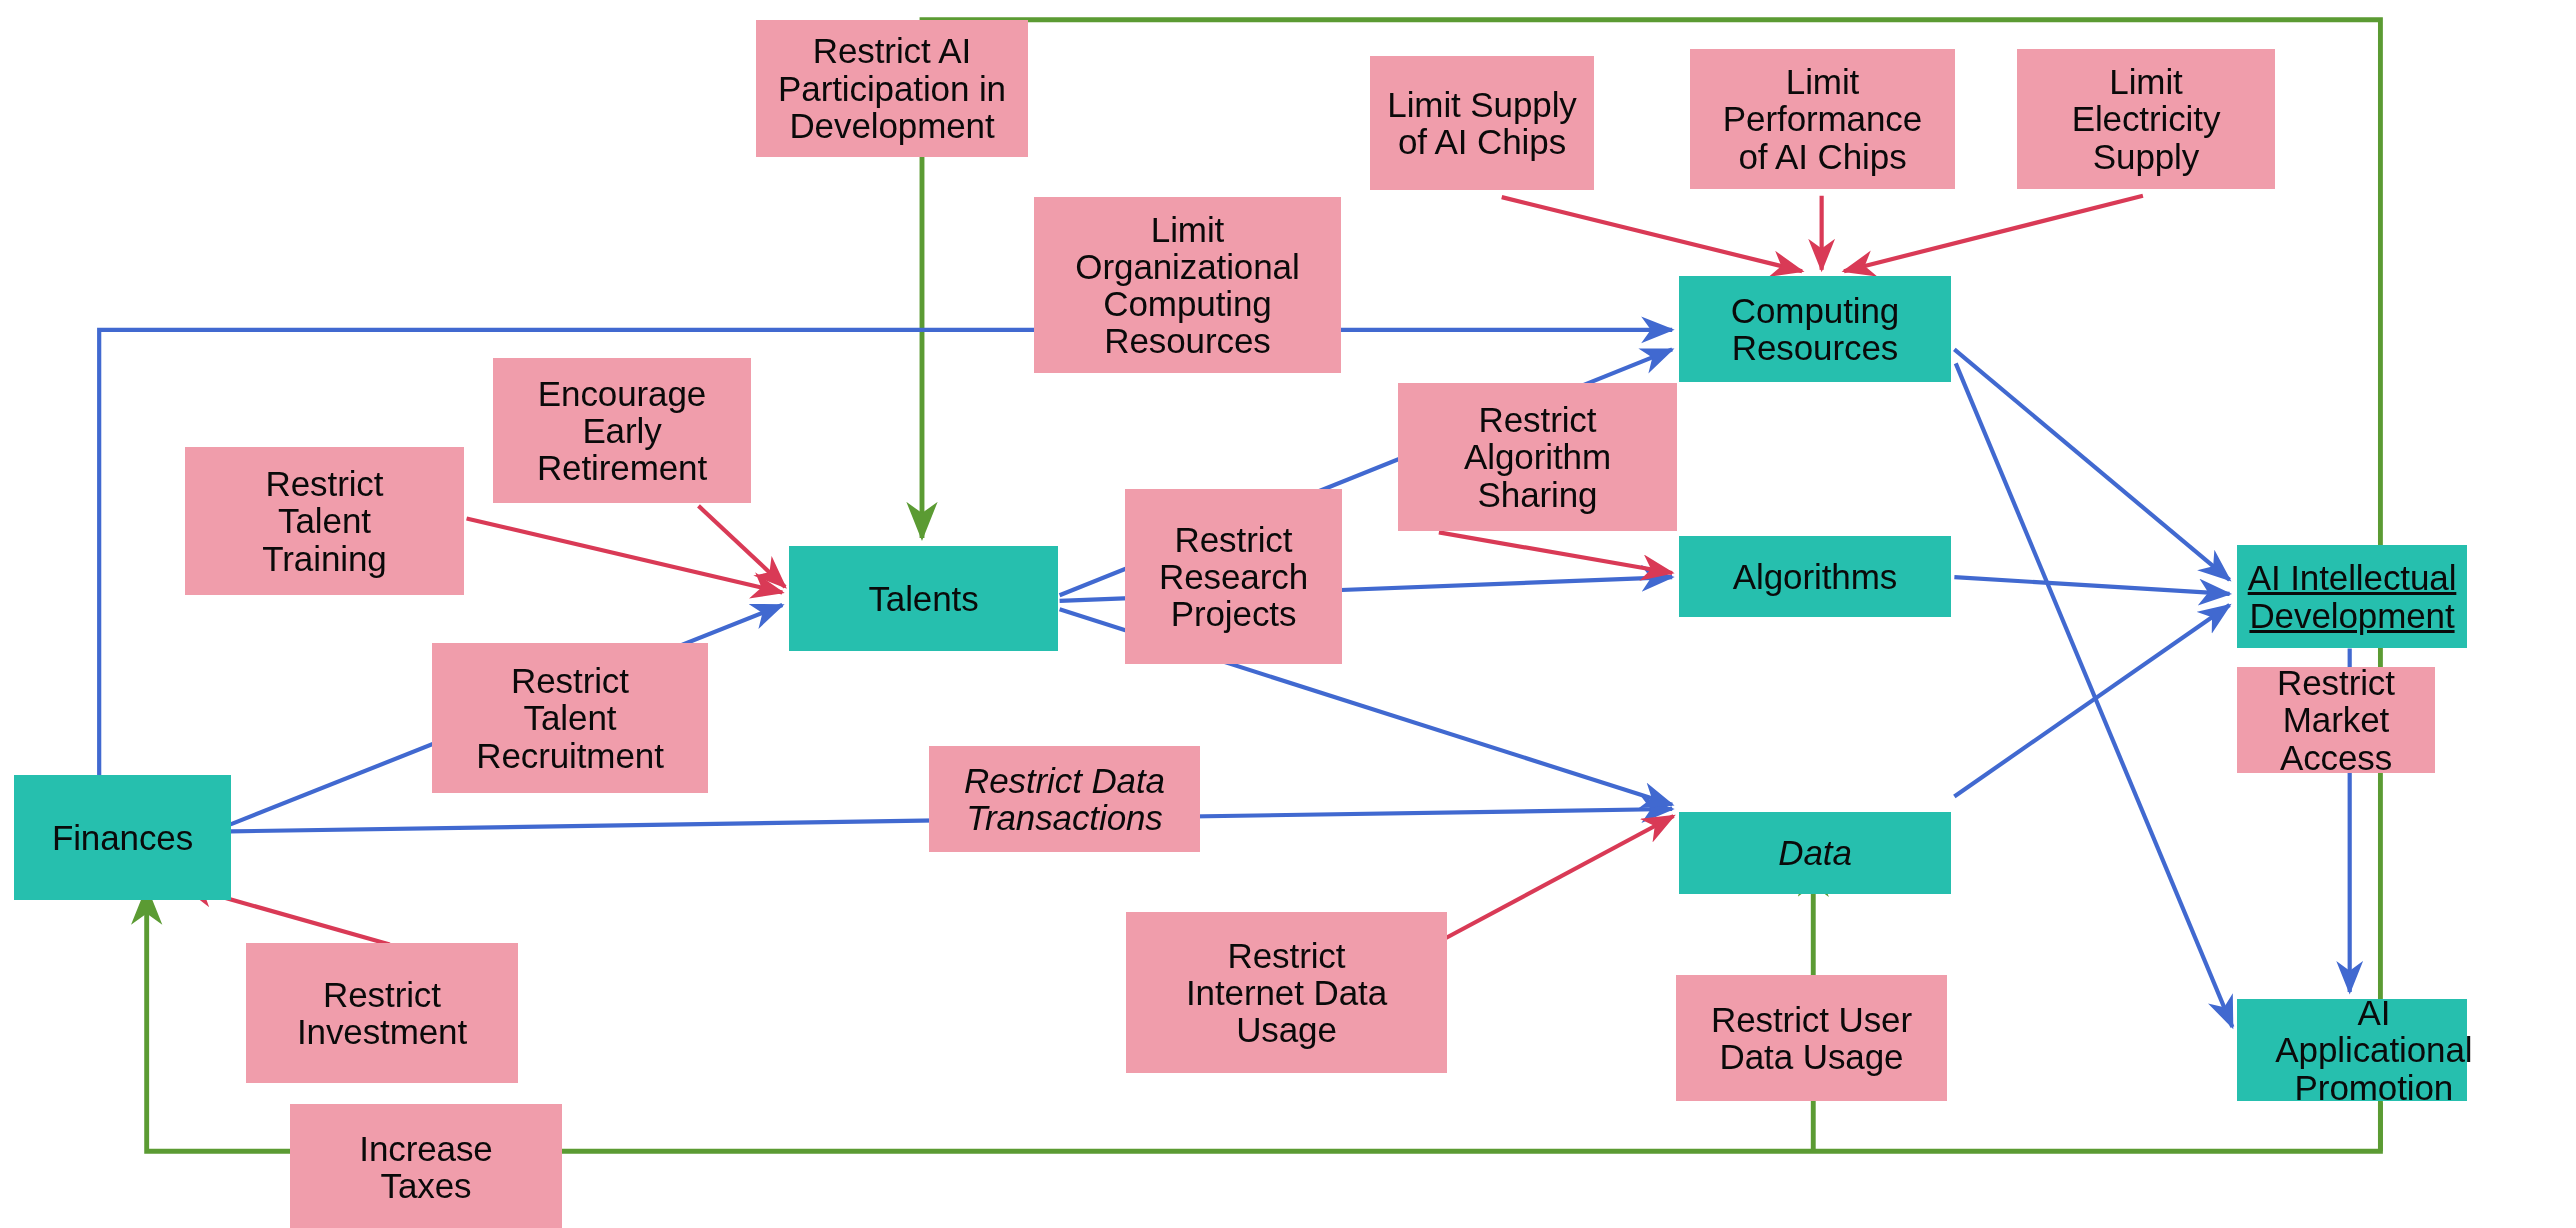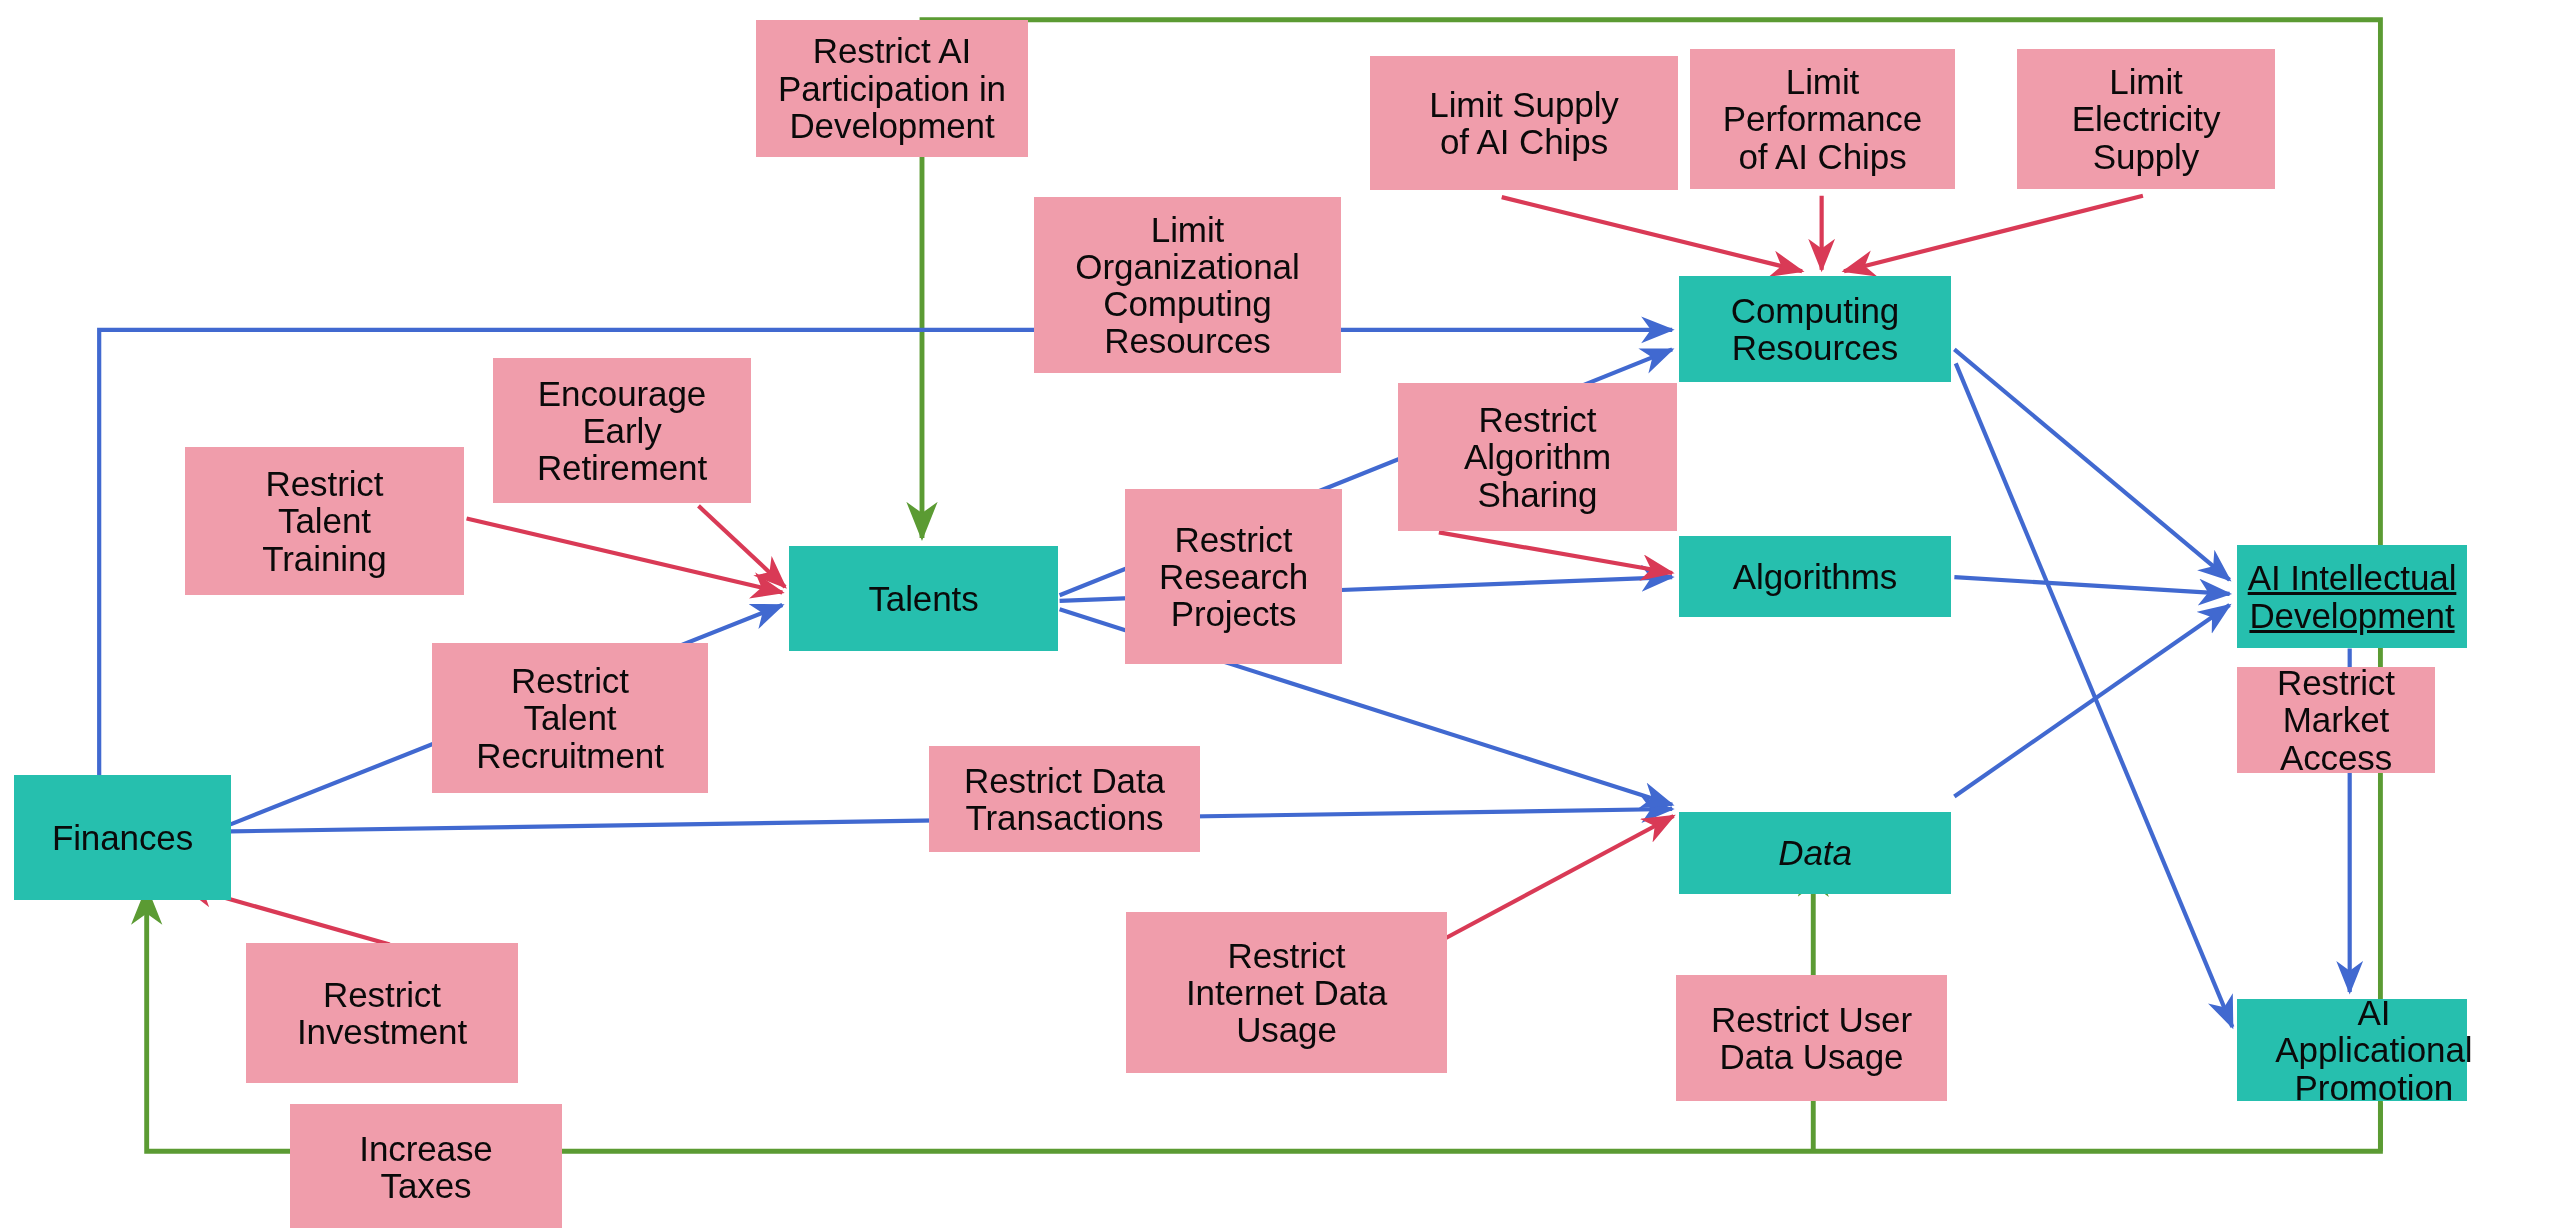--- a/index.html
+++ b/index.html
@@ -122,21 +122,21 @@
 
   <div class="node measure" style="left:744px; top:19.6px;   width:272px; height:137px;margin-left:12px;">Restrict AI
 Participation in
 Development</div>
 
   <div class="node measure" style="left:1034px; top:197px;  width:307px; height:176px;">Limit
 Organizational
 Computing
 Resources</div>
 
-  <div class="node measure" style="left:1370px; top:56px;   width:308px; height:134px;">Limit Supply
+  <div class="node measure" style="left:1370px; top:56px;   width:224px; height:134px;">Limit Supply
 of AI Chips</div>
 
   <div class="node measure" style="left:1690px; top:49px;   width:265px; height:140px;">Limit
 Performance
 of AI Chips</div>
 
   <div class="node measure" style="left:2017px; top:49px;   width:258px; height:140px;">Limit
 Electricity
 Supply</div>
 
@@ -153,21 +153,21 @@
 Recruitment</div>
 
   <div class="node measure" style="left:1125px; top:489px;  width:217px; height:175px;">Restrict
 Research
 Projects</div>
 
   <div class="node measure" style="left:1398px; top:383px;  width:279px; height:148px;">Restrict
 Algorithm
 Sharing</div>
 
-  <div class="node measure" style="left:929px; top:746px; width:271px; height:106px;">Restrict Data
+  <div class="node measure" style="left:929px; top:746px; width:271px; height:106px;font-style:italic;">Restrict Data
 Transactions</div>
 
   <div class="node measure" style="left:1126px; top:912px; width:321px; height:161px;">Restrict
 Internet Data
 Usage</div>
 
   <div class="node measure" style="left:1676px; top:975px; width:271px; height:126px;">Restrict User
 Data Usage</div>
 
   <div class="node measure" style="left:2237px; top:667px;  width:198px; height:106px;">Restrict Market

